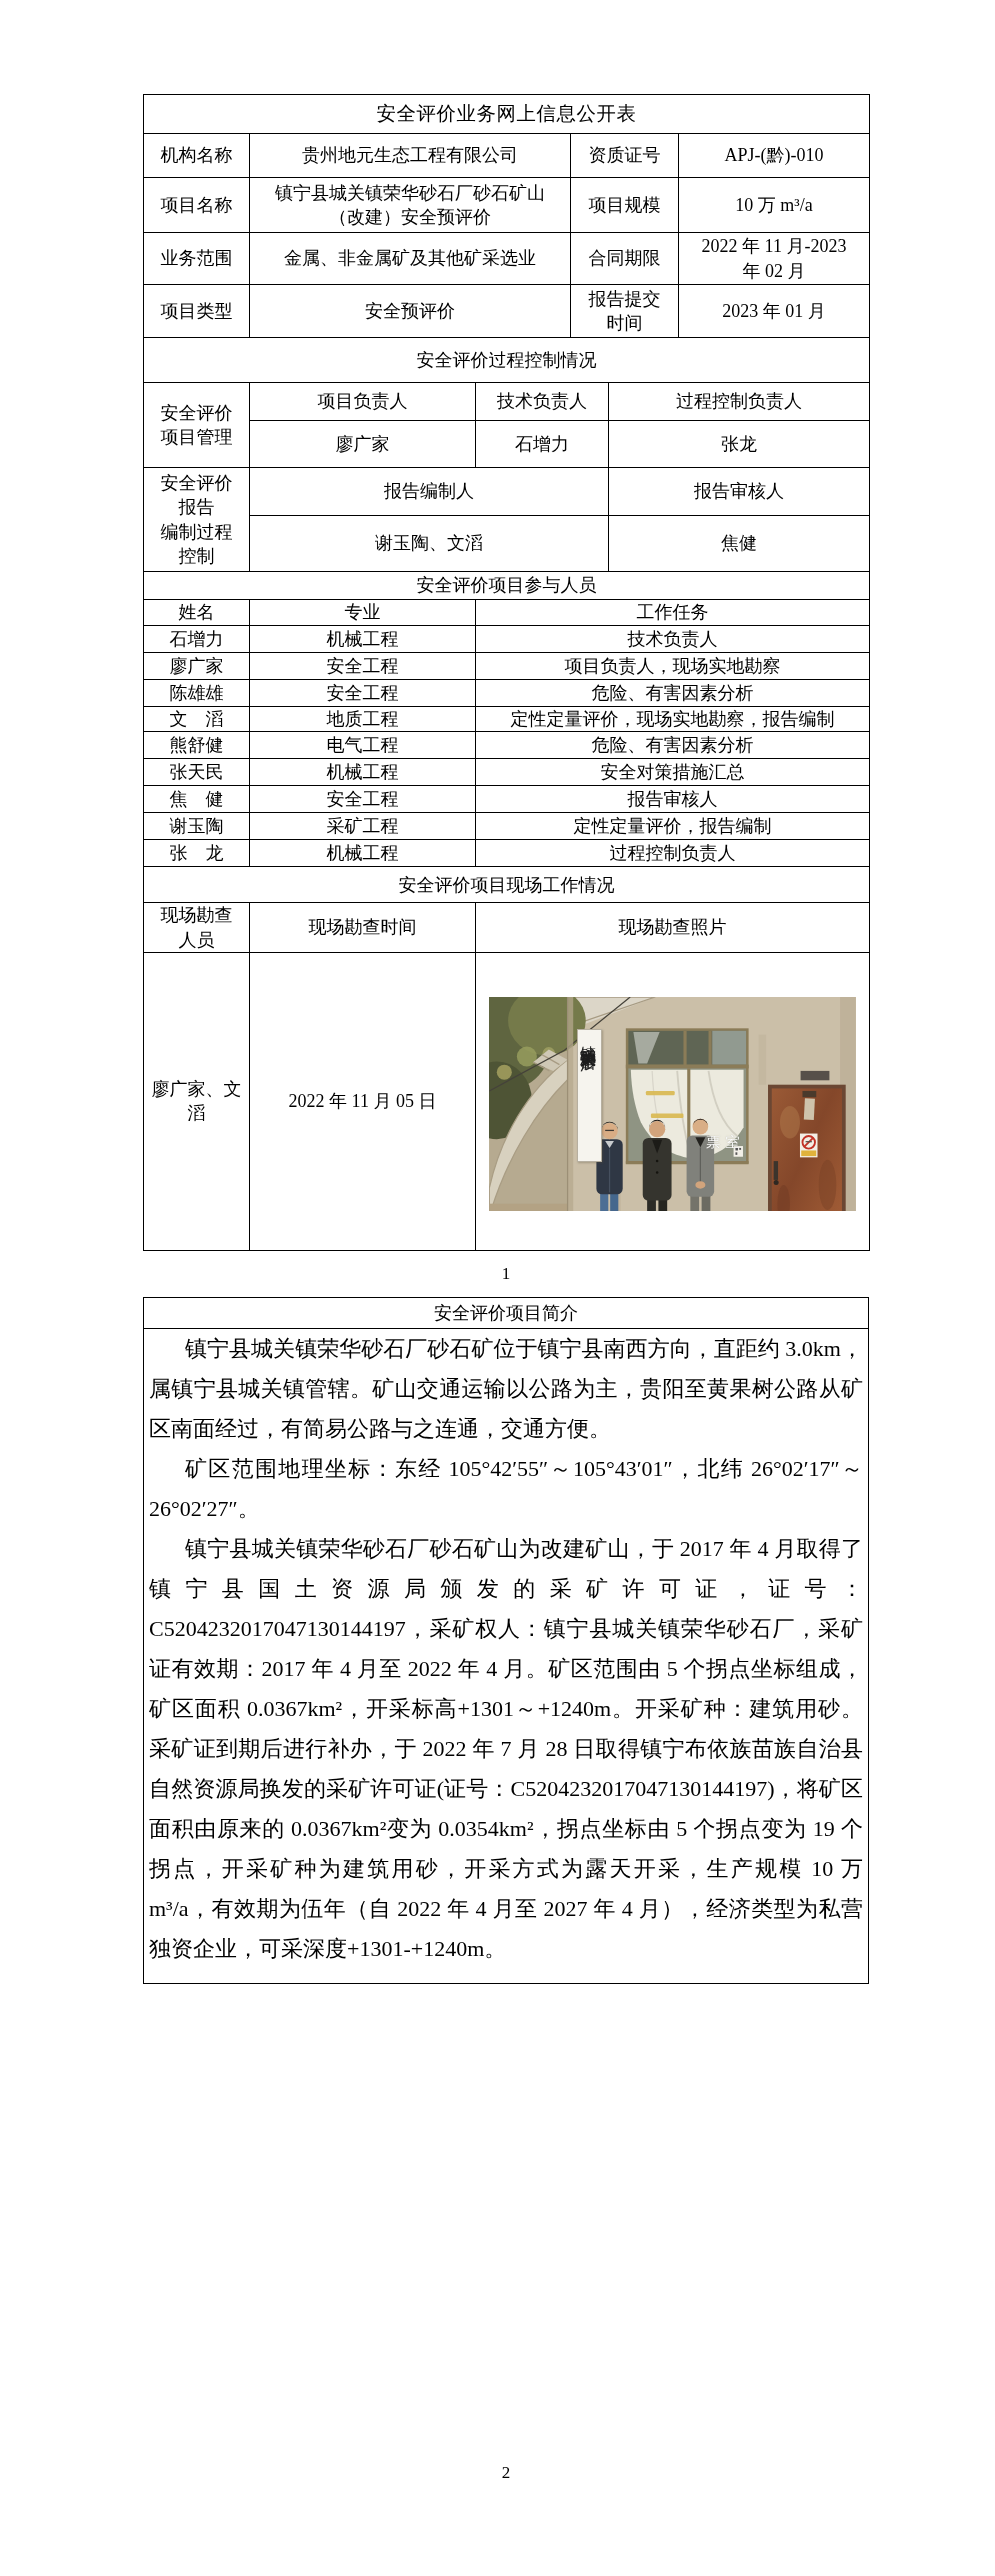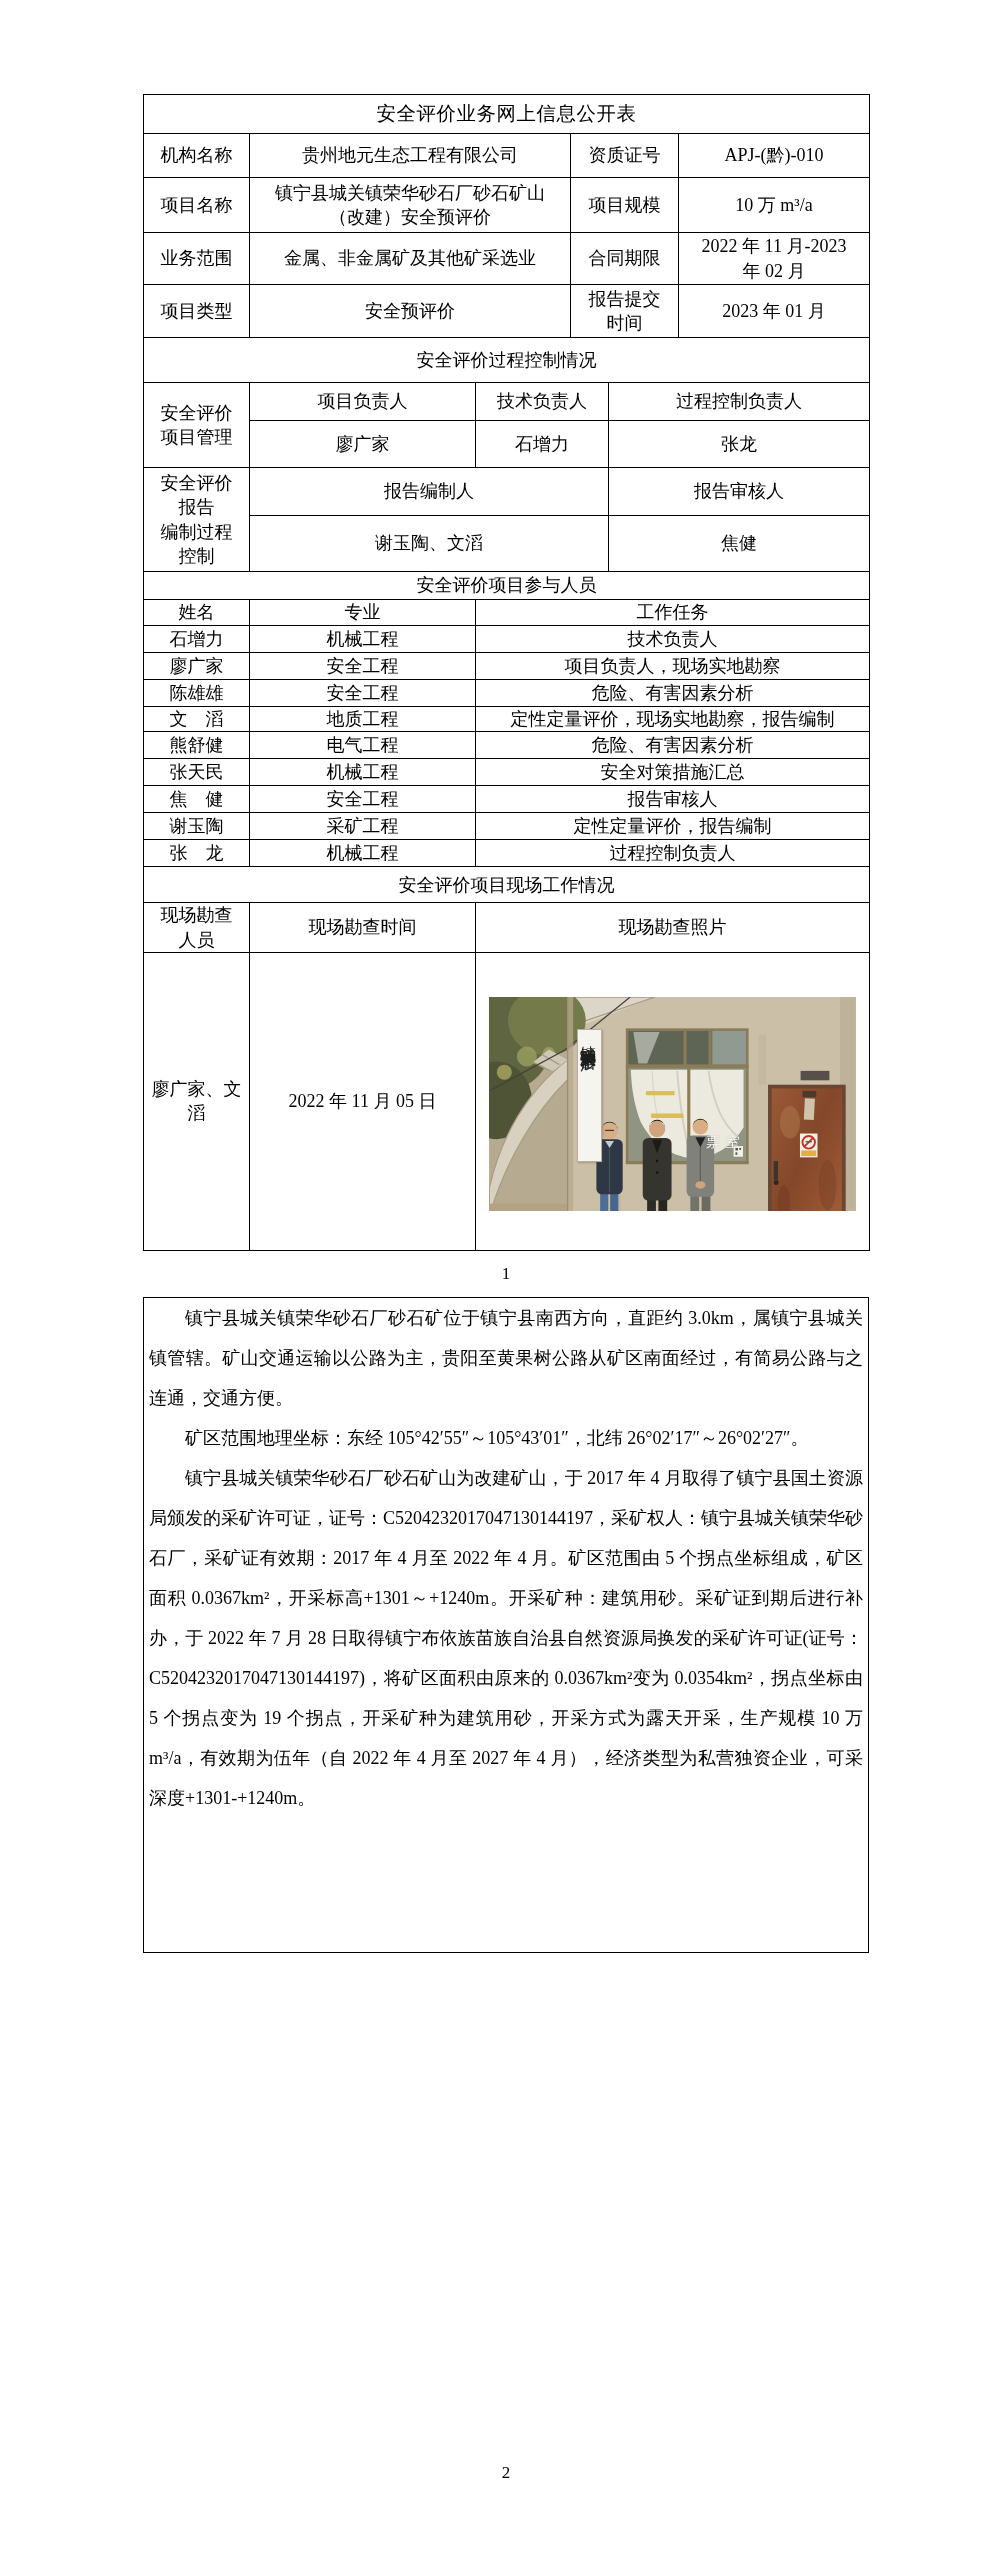--- a/index.html
+++ b/index.html
@@ -8,21 +8,21 @@
   table{border-collapse:collapse;table-layout:fixed;}
   .t1{position:absolute;left:143px;top:94px;width:726px;border:1.9px solid #000;}
   .t1 td{border:0.9px solid #000;text-align:center;vertical-align:middle;
          font-size:18px;line-height:1.35;padding:0 2.5px;overflow:hidden;}
   .t1 td.pre{white-space:pre-line;margin-top:31px;}
   .t1 td.title-cell{font-size:19.4px;letter-spacing:0.6px;}
   .t2{position:absolute;left:143px;top:1297px;width:726px;border:1.9px solid #000;}
   .t2 td{border:0.9px solid #000;font-size:18px;}
   .t2 .title-cell{text-align:center;height:28px;vertical-align:middle;}
   .t2 .body-cell{height:654px;vertical-align:top;padding:0 5px;}
-  .t2 p{margin:0;text-indent:36px;text-align:justify;line-height:40px;font-size:18px;}
+  .t2 p{margin:0;text-indent:36px;text-align:justify;line-height:40px;font-size:22px;}
   .pageno{position:absolute;left:143px;width:726px;text-align:center;font-size:17px;}
   .p1{top:1264px;}
   .p2{top:2463px;}
   
   .photo{position:relative;width:367px;height:214px;margin:5.6px auto 1.3px auto;overflow:hidden;background:#cbbfa8;}
   .photo svg{position:absolute;left:0;top:0;}
   .sign{position:absolute;left:88px;top:32px;width:25px;height:133px;background:#f6f4ee;
         border:0.6px solid #b6afa0;box-shadow:1.3px 1.3px 1.9px rgba(90,80,60,.35);
         writing-mode:vertical-rl;text-orientation:upright;overflow:hidden;
         font-size:15.7px;line-height:25px;letter-spacing:1.3px;color:#1c1c1c;text-align:left;padding-top:3.8px;box-sizing:border-box;}
@@ -302,20 +302,23 @@
         </div>
       </td>
     </tr>
   </tbody>
     </table>
 
   <div class="pageno p1">1</div>
 
   <table class="t2">
     <tbody>
+        <tr>
+      <td class="title-cell">安全评价项目简介</td>
+    </tr>
     <tr>
       <td class="body-cell">
         <p>镇宁县城关镇荣华砂石厂砂石矿位于镇宁县南西方向，直距约 3.0km，属镇宁县城关镇管辖。矿山交通运输以公路为主，贵阳至黄果树公路从矿区南面经过，有简易公路与之连通，交通方便。</p>
         <p>矿区范围地理坐标：东经 105°42′55″～105°43′01″，北纬 26°02′17″～26°02′27″。</p>
         <p>镇宁县城关镇荣华砂石厂砂石矿山为改建矿山，于 2017 年 4 月取得了镇宁县国土资源局颁发的采矿许可证，证号：C5204232017047130144197，采矿权人：镇宁县城关镇荣华砂石厂，采矿证有效期：2017 年 4 月至 2022 年 4 月。矿区范围由 5 个拐点坐标组成，矿区面积 0.0367km²，开采标高+1301～+1240m。开采矿种：建筑用砂。采矿证到期后进行补办，于 2022 年 7 月 28 日取得镇宁布依族苗族自治县自然资源局换发的采矿许可证(证号：C5204232017047130144197)，将矿区面积由原来的 0.0367km²变为 0.0354km²，拐点坐标由 5 个拐点变为 19 个拐点，开采矿种为建筑用砂，开采方式为露天开采，生产规模 10 万 m³/a，有效期为伍年（自 2022 年 4 月至 2027 年 4 月），经济类型为私营独资企业，可采深度+1301-+1240m。</p>
       </td>
     </tr>
   </tbody>
     </table>
 

